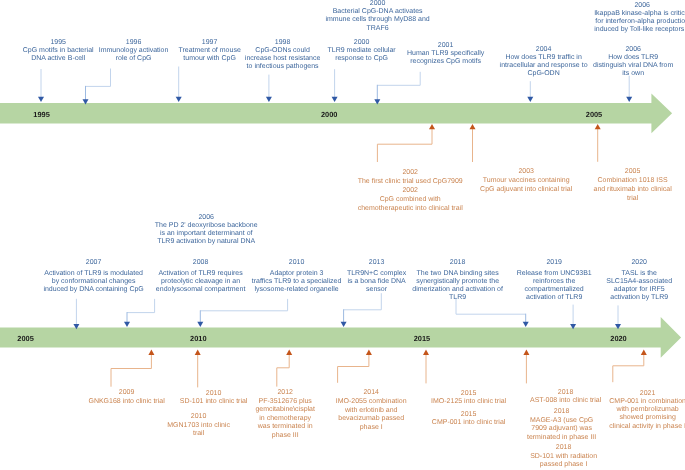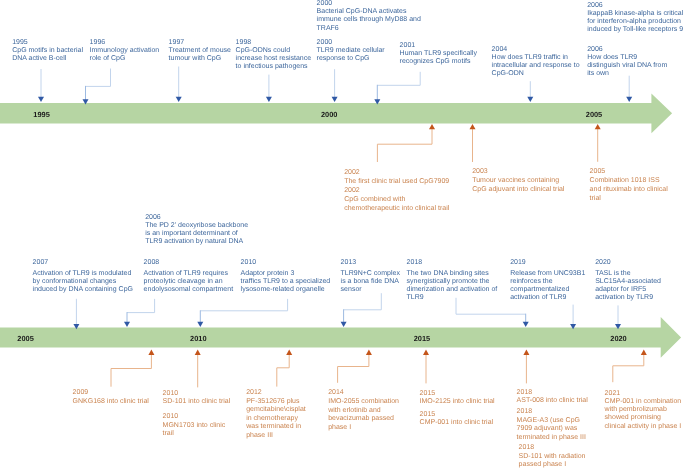--- a/index.html
+++ b/index.html
@@ -1,19 +1,19 @@
 <!DOCTYPE html>
 <html><head>
 <meta charset="utf-8">
 <style>
   html,body{margin:0;padding:0;background:#ffffff;}
   body{width:685px;height:470px;position:relative;overflow:hidden;
        font-family:"Liberation Sans",sans-serif;
        -webkit-font-smoothing:antialiased;text-rendering:geometricPrecision;}
-  #stage{position:absolute;left:0;top:0;width:685px;height:470px;overflow:hidden;}
+  #stage{position:absolute;left:0;top:0;width:685px;height:470px;overflow:hidden;text-align:center;}
   svg.layer{position:absolute;left:0;top:0;width:685px;height:470px;}
   .bar{fill:#b6d5a3;}
   .ln-b{fill:none;stroke:#c2d4ec;stroke-width:1;}
   .ln-b2{fill:none;stroke:#9dbae1;stroke-width:1;}
   .hd-b{fill:#3059a5;}
   .ln-o{fill:none;stroke:#e8b48c;stroke-width:1;}
   .hd-o{fill:#c4551a;}
   .note{position:absolute;font-size:7px;line-height:8.1px;}
   .note .ln,.note .yr{display:block;white-space:nowrap;}
   .blue{color:#3e679c;}

